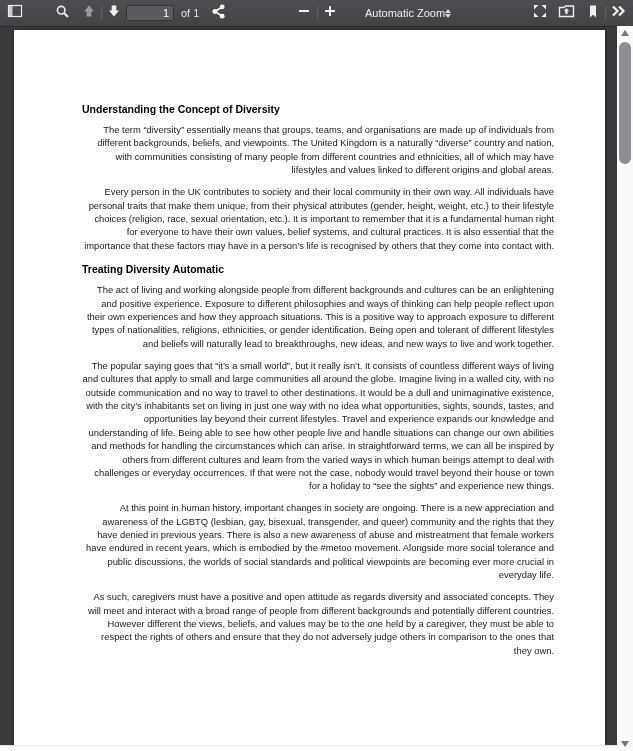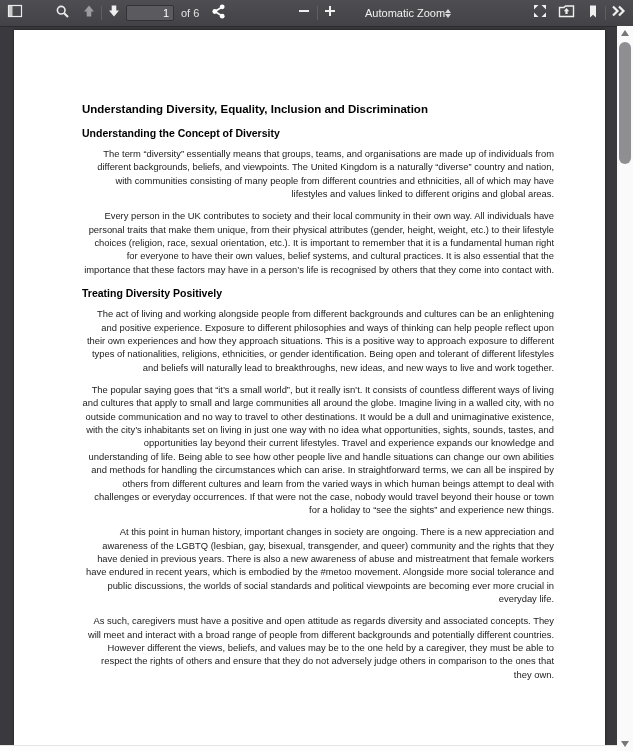--- a/index.html
+++ b/index.html
@@ -92,21 +92,21 @@
   <div class="tb-btn" style="left:104px">
     <span>
       <svg width="14" height="14" viewBox="0 0 14 14">
         <path d="M7 12.5 L2 6.5 H4.7 V1.5 H9.3 V6.5 H12 Z" fill="#efefef"></path>
       </svg>
     </span>
   </div>
 
   <input class="page-input" value="1" style="">
 
-  <span class="of-label">of 6</span>
+  <span class="of-label">of 1</span>
 
   <div class="tb-btn" style="left:208px">
     <span>
       <svg width="17" height="17" viewBox="0 0 17 17">
         <line x1="12" y1="4" x2="5" y2="8.5" stroke="#fff" stroke-width="1.6"></line>
         <line x1="5" y1="8.5" x2="12" y2="13" stroke="#fff" stroke-width="1.6"></line>
         <circle cx="12.2" cy="3.8" r="2.4" fill="#fff"></circle>
         <circle cx="4.8" cy="8.5" r="2.4" fill="#fff"></circle>
         <circle cx="12.2" cy="13.2" r="2.4" fill="#fff"></circle>
       </svg>
@@ -175,27 +175,26 @@
       <svg width="16" height="14" viewBox="0 0 16 14" fill="none" stroke="#efefef" stroke-width="2.2">
         <path d="M3 2.5 L7.5 7 L3 11.5"></path>
         <path d="M9 2.5 L13.5 7 L9 11.5"></path>
       </svg>
     </span>
   </div>
 </div>
 
 <div class="viewer">
   <div class="page">
-    <h1>Understanding Diversity, Equality, Inclusion and Discrimination</h1>
 
     <h2>Understanding the Concept of Diversity</h2>
     <p>The term “diversity” essentially means that groups, teams, and organisations are made up of individuals from different backgrounds, beliefs, and viewpoints. The United Kingdom is a naturally “diverse” country and nation, with communities consisting of many people from different countries and ethnicities, all of which may have lifestyles and values linked to different origins and global areas.</p>
     <p>Every person in the UK contributes to society and their local community in their own way. All individuals have personal traits that make them unique, from their physical attributes (gender, height, weight, etc.) to their lifestyle choices (religion, race, sexual orientation, etc.). It is important to remember that it is a fundamental human right for everyone to have their own values, belief systems, and cultural practices. It is also essential that the importance that these factors may have in a person’s life is recognised by others that they come into contact with.</p>
 
-    <h2 class="later">Treating Diversity Positively</h2>
+    <h2 class="later">Treating Diversity Automatic</h2>
     <p>The act of living and working alongside people from different backgrounds and cultures can be an enlightening and positive experience. Exposure to different philosophies and ways of thinking can help people reflect upon their own experiences and how they approach situations. This is a positive way to approach exposure to different types of nationalities, religions, ethnicities, or gender identification. Being open and tolerant of different lifestyles and beliefs will naturally lead to breakthroughs, new ideas, and new ways to live and work together.</p>
     <p>The popular saying goes that “it’s a small world”, but it really isn’t. It consists of countless different ways of living and cultures that apply to small and large communities all around the globe. Imagine living in a walled city, with no outside communication and no way to travel to other destinations. It would be a dull and unimaginative existence, with the city’s inhabitants set on living in just one way with no idea what opportunities, sights, sounds, tastes, and opportunities lay beyond their current lifestyles. Travel and experience expands our knowledge and understanding of life. Being able to see how other people live and handle situations can change our own abilities and methods for handling the circumstances which can arise. In straightforward terms, we can all be inspired by others from different cultures and learn from the varied ways in which human beings attempt to deal with challenges or everyday occurrences. If that were not the case, nobody would travel beyond their house or town for a holiday to “see the sights” and experience new things.</p>
     <p>At this point in human history, important changes in society are ongoing. There is a new appreciation and awareness of the LGBTQ (lesbian, gay, bisexual, transgender, and queer) community and the rights that they have denied in previous years. There is also a new awareness of abuse and mistreatment that female workers have endured in recent years, which is embodied by the #metoo movement. Alongside more social tolerance and public discussions, the worlds of social standards and political viewpoints are becoming ever more crucial in everyday life.</p>
     <p>As such, caregivers must have a positive and open attitude as regards diversity and associated concepts. They will meet and interact with a broad range of people from different backgrounds and potentially different countries. However different the views, beliefs, and values may be to the one held by a caregiver, they must be able to respect the rights of others and ensure that they do not adversely judge others in comparison to the ones that they own.</p>
   </div>
 </div>
 
 <div class="bottom-strip"></div>
 
 <div class="scrollbar">

